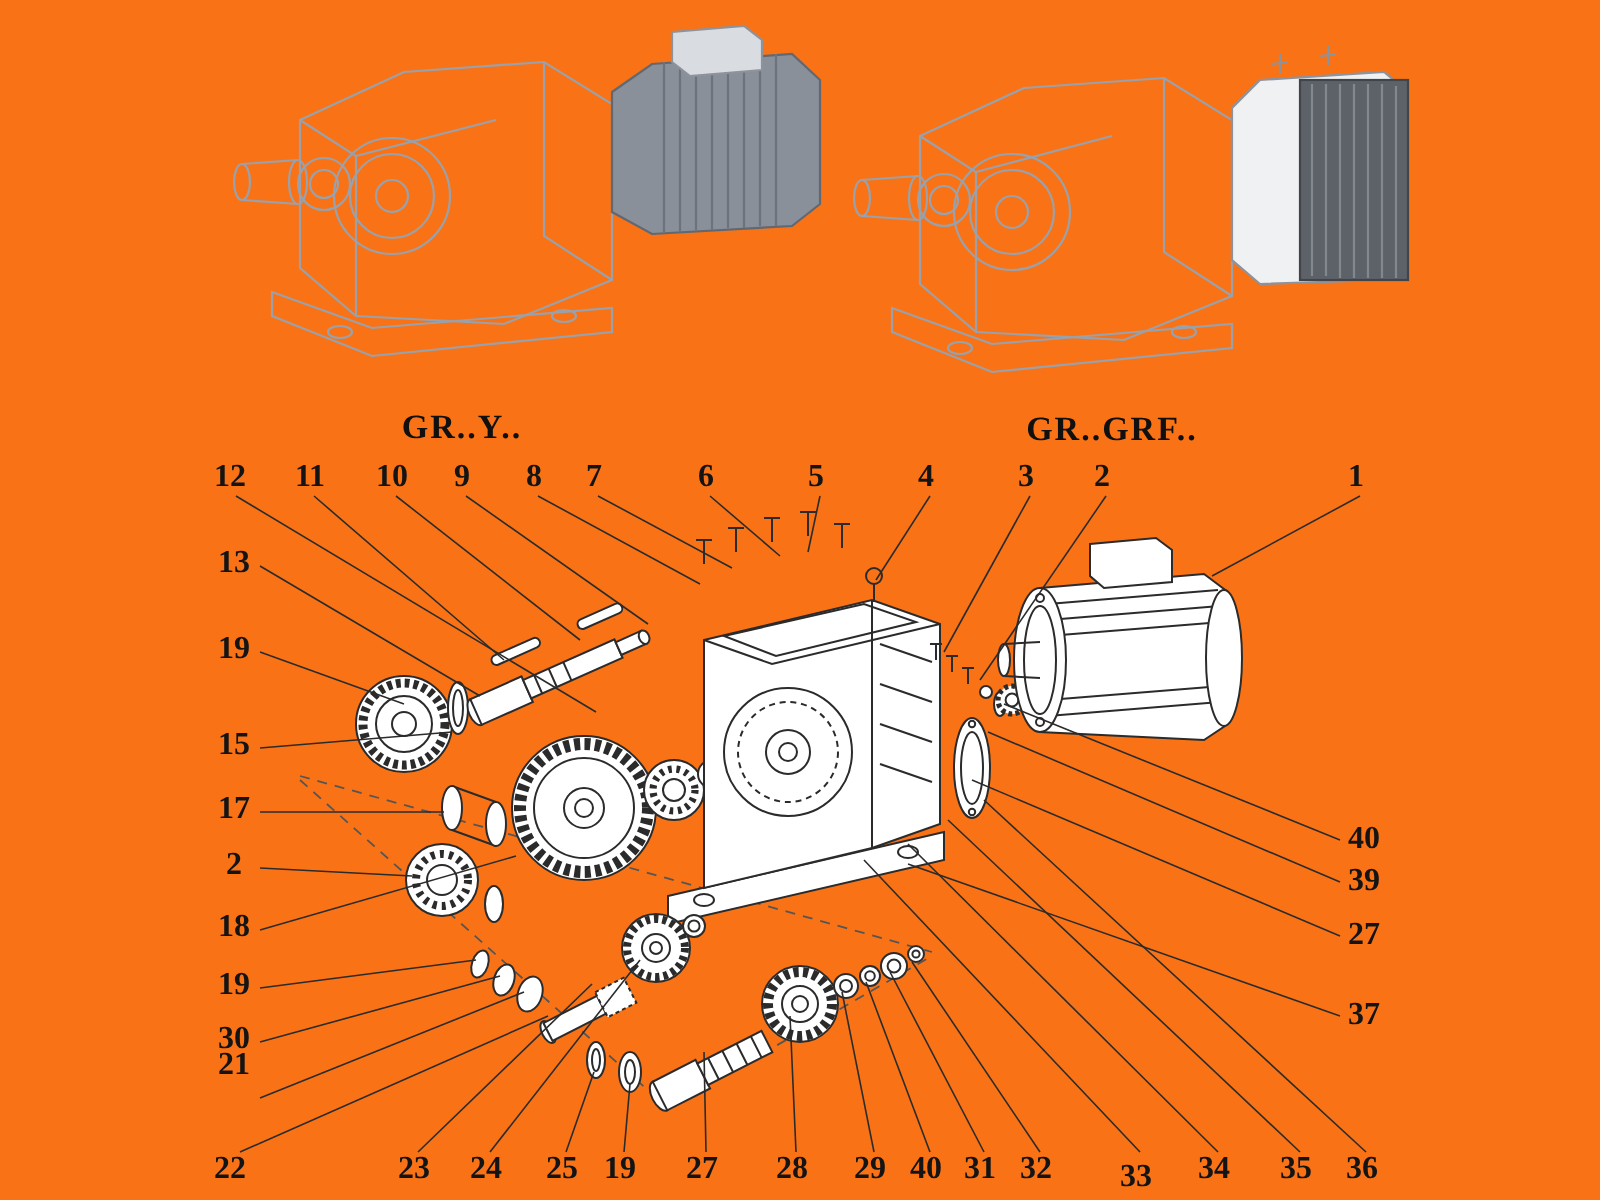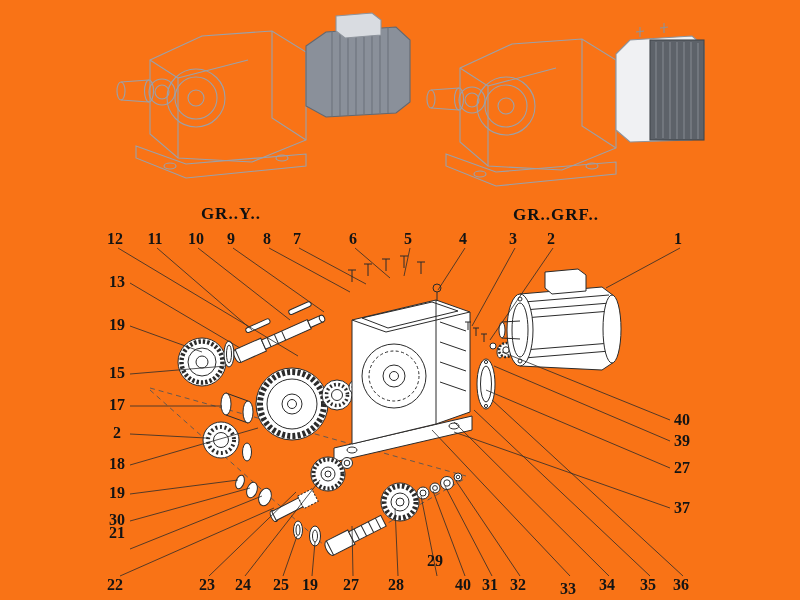--- a/index.html
+++ b/index.html
@@ -339,21 +339,21 @@
   <span class="callout" style="left:117px;top:520px">30</span>
   <span class="callout" style="left:117px;top:533px">21</span>
 
   <span class="callout" style="left:115px;top:585px">22</span>
   <span class="callout" style="left:207px;top:585px">23</span>
   <span class="callout" style="left:243px;top:585px">24</span>
   <span class="callout" style="left:281px;top:585px">25</span>
   <span class="callout" style="left:310px;top:585px">19</span>
   <span class="callout" style="left:351px;top:585px">27</span>
   <span class="callout" style="left:396px;top:585px">28</span>
-  <span class="callout" style="left:435px;top:561px">29</span>
+  <span class="callout" style="left:435px;top:585px">29</span>
   <span class="callout" style="left:463px;top:585px">40</span>
   <span class="callout" style="left:490px;top:585px">31</span>
   <span class="callout" style="left:518px;top:585px">32</span>
   <span class="callout" style="left:568px;top:589px">33</span>
   <span class="callout" style="left:607px;top:585px">34</span>
   <span class="callout" style="left:648px;top:585px">35</span>
   <span class="callout" style="left:681px;top:585px">36</span>
 
   <span class="callout" style="left:682px;top:420px">40</span>
   <span class="callout" style="left:682px;top:441px">39</span>

